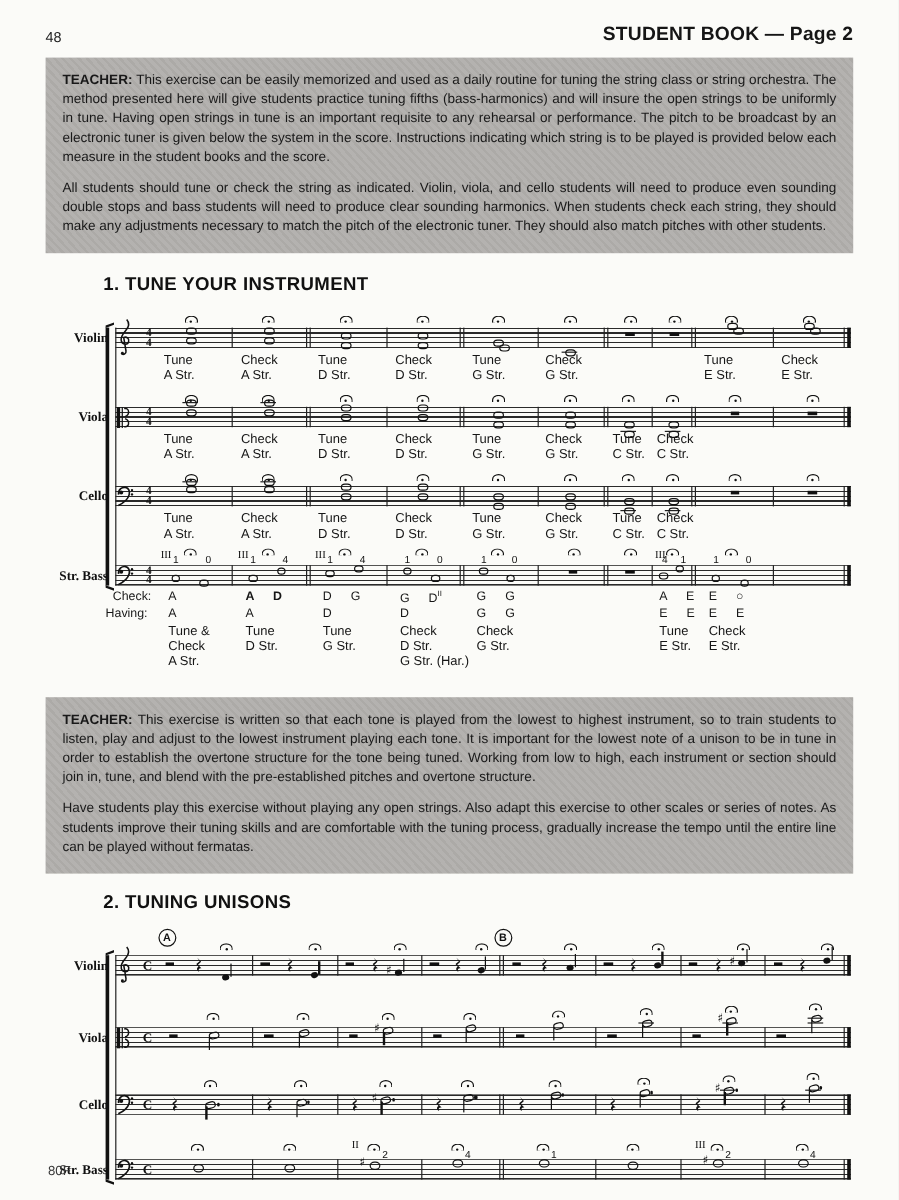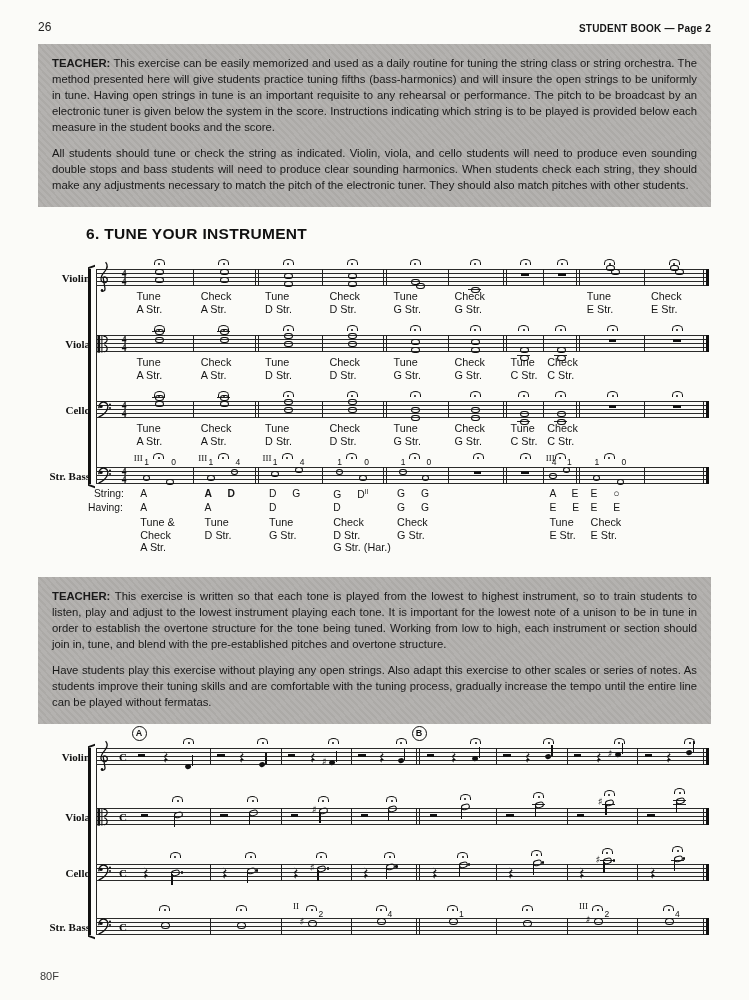--- a/index.html
+++ b/index.html
@@ -9,21 +9,21 @@
     margin:0 auto;
     background:#fbfbf8;
     font-family:"Liberation Sans",sans-serif;
     color:#151515;
     overflow:hidden;
     box-sizing:border-box;
     padding:20px 38px 0 38px;
   }
   .hdr{display:flex;justify-content:space-between;align-items:flex-end;margin-bottom:10px;}
   .hdr .pno{font-size:12px;color:#222;}
-  .hdr .hright{font-size:10px;font-weight:bold;letter-spacing:.2px;}
+  .hdr .hright{font-size:16px;font-weight:bold;letter-spacing:.2px;}
   .tbox{
     background:#b2b0ad;
     background-image:repeating-linear-gradient(47deg, rgba(0,0,0,.035) 0 2px, rgba(255,255,255,.03) 2px 5px);
     color:#191919;
     padding:11px 14px 12px 14px;
     font-size:11.3px;line-height:1.42;
     text-align:justify;
   }
   .tbox p{margin:0 0 10px 0;}
   .tbox p:last-child{margin-bottom:2px;}
@@ -85,30 +85,30 @@
   .bracket::after{bottom:-3px;transform:skewY(20deg);}
   .sysline{position:absolute;width:1px;background:#222;}
   .foot{position:absolute;left:40px;bottom:18px;font-size:11px;color:#3a3a3a;}
 </style>
 </head>
 <body>
 
 <div class="page">
 
   <div class="hdr">
-    <span class="pno">26</span>
+    <span class="pno">48</span>
     <span class="hright">STUDENT BOOK — Page 2</span>
   </div>
 
   <div class="tbox">
     <p><strong>TEACHER:</strong> <span>This exercise can be easily memorized and used as a daily routine for tuning the string class or string orchestra. The method presented here will give students practice tuning fifths (bass-harmonics) and will insure the open strings to be uniformly in tune. Having open strings in tune is an important requisite to any rehearsal or performance. The pitch to be broadcast by an electronic tuner is given below the system in the score. Instructions indicating which string is to be played is provided below each measure in the student books and the score.</span></p>
     <p>All students should tune or check the string as indicated. Violin, viola, and cello students will need to produce even sounding double stops and bass students will need to produce clear sounding harmonics. When students check each string, they should make any adjustments necessary to match the pitch of the electronic tuner. They should also match pitches with other students.</p>
   </div>
 
-  <h2 class="exh">6. TUNE YOUR INSTRUMENT</h2>
+  <h2 class="exh">1. TUNE YOUR INSTRUMENT</h2>
 
   <div class="score" id="score1" style="height:318px;">
       <div class="bracket" style="left: 50px; top: 16px; height: 215px;"></div>
       <div class="sysline" style="left: 58px; top: 16px; height: 215px;"></div>
       <div class="inst" style="top: 19px;">Violin</div>
       <div class="system">
         <div class="stafflines" style="top: 16px;"></div>
         <div class="clefzone" style="top: 8px;"><svg width="15" height="34" viewBox="0 0 15 34" style="overflow:visible">
             <path d="M8.6 1.2 C11 4 10.4 7.4 7.8 10.4 C4.8 13.8 3.4 16.4 4.1 19.2 C4.9 22.3 9.3 22.8 10.2 19.8 C11 17.1 8.3 15.2 6.1 16.3 L8 27.5 C8.4 29.8 5.6 31.2 4.2 29.6" fill="none" stroke="#111" stroke-width="1.3"></path>
             <circle cx="5" cy="29.3" r="1.2" fill="#111"></circle>
@@ -574,30 +574,31 @@
             <div class="mlabel" style="left: 16%; top: 263px;">
               <div>Check</div>
               <div>E Str.</div>
             </div>
           </div>
           <div class="meas" style="flex-grow: 1.05; flex-basis: 0px;">
             <div class="blthick" style="right: 0px; top: 214px; height: 17px;"></div>
             <div class="bl" style="right: 5px; top: 214px; height: 17px;"></div>
           </div>
         </div>
-        <div class="srowcap" style="left: -2px; top: 235px;">String:</div>
+        <div class="srowcap" style="left: -2px; top: 235px;">Check:</div>
         <div class="srowcap" style="left: -8px; top: 249px;">Having:</div>
       </div>
     </div>
 
   <div class="tbox" style="margin-top:6px;">
     <p><strong>TEACHER:</strong> <span>This exercise is written so that each tone is played from the lowest to highest instrument, so to train students to listen, play and adjust to the lowest instrument playing each tone. It is important for the lowest note of a unison to be in tune in order to establish the overtone structure for the tone being tuned. Working from low to high, each instrument or section should join in, tune, and blend with the pre-established pitches and overtone structure.</span></p>
     <p>Have students play this exercise without playing any open strings. Also adapt this exercise to other scales or series of notes. As students improve their tuning skills and are comfortable with the tuning process, gradually increase the tempo until the entire line can be played without fermatas.</p>
   </div>
 
+  <h2 class="exh" style="margin-top:16px;">2. TUNING UNISONS</h2>
 
   <div class="score" id="score2" style="height:238px;">
       <div class="bracket" style="left: 50px; top: 24px; height: 187px;"></div>
       <div class="sysline" style="left: 58px; top: 24px; height: 187px;"></div>
       <div class="inst" style="top: 27px;">Violin</div>
       <div class="system">
         <div class="stafflines" style="top: 24px;"></div>
         <div class="clefzone" style="top: 16px;"><svg width="15" height="34" viewBox="0 0 15 34" style="overflow:visible">
             <path d="M8.6 1.2 C11 4 10.4 7.4 7.8 10.4 C4.8 13.8 3.4 16.4 4.1 19.2 C4.9 22.3 9.3 22.8 10.2 19.8 C11 17.1 8.3 15.2 6.1 16.3 L8 27.5 C8.4 29.8 5.6 31.2 4.2 29.6" fill="none" stroke="#111" stroke-width="1.3"></path>
             <circle cx="5" cy="29.3" r="1.2" fill="#111"></circle>

